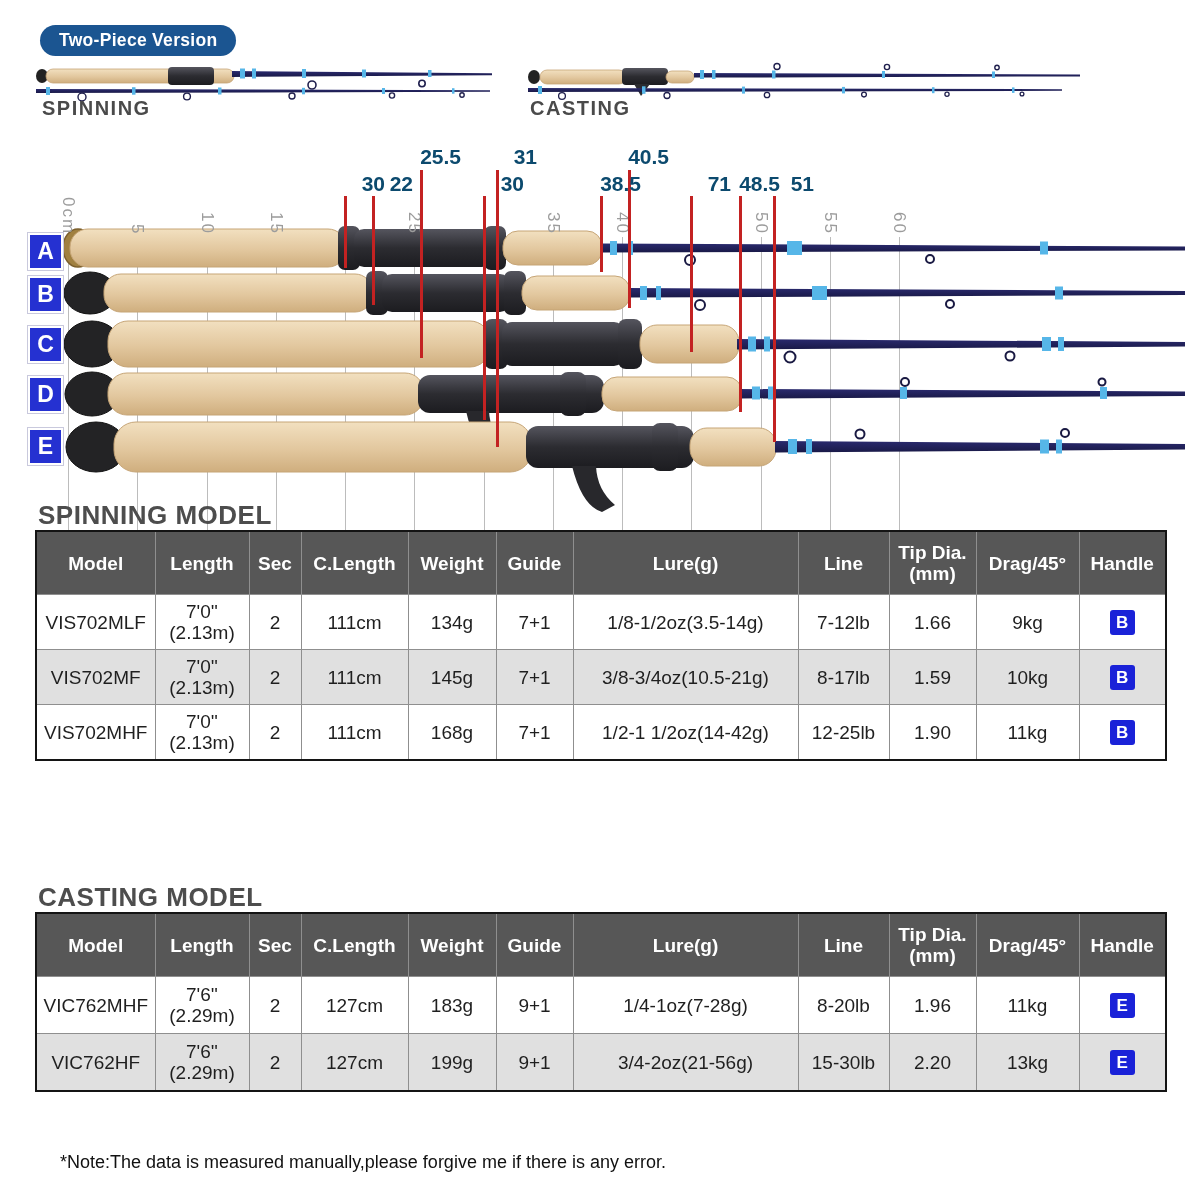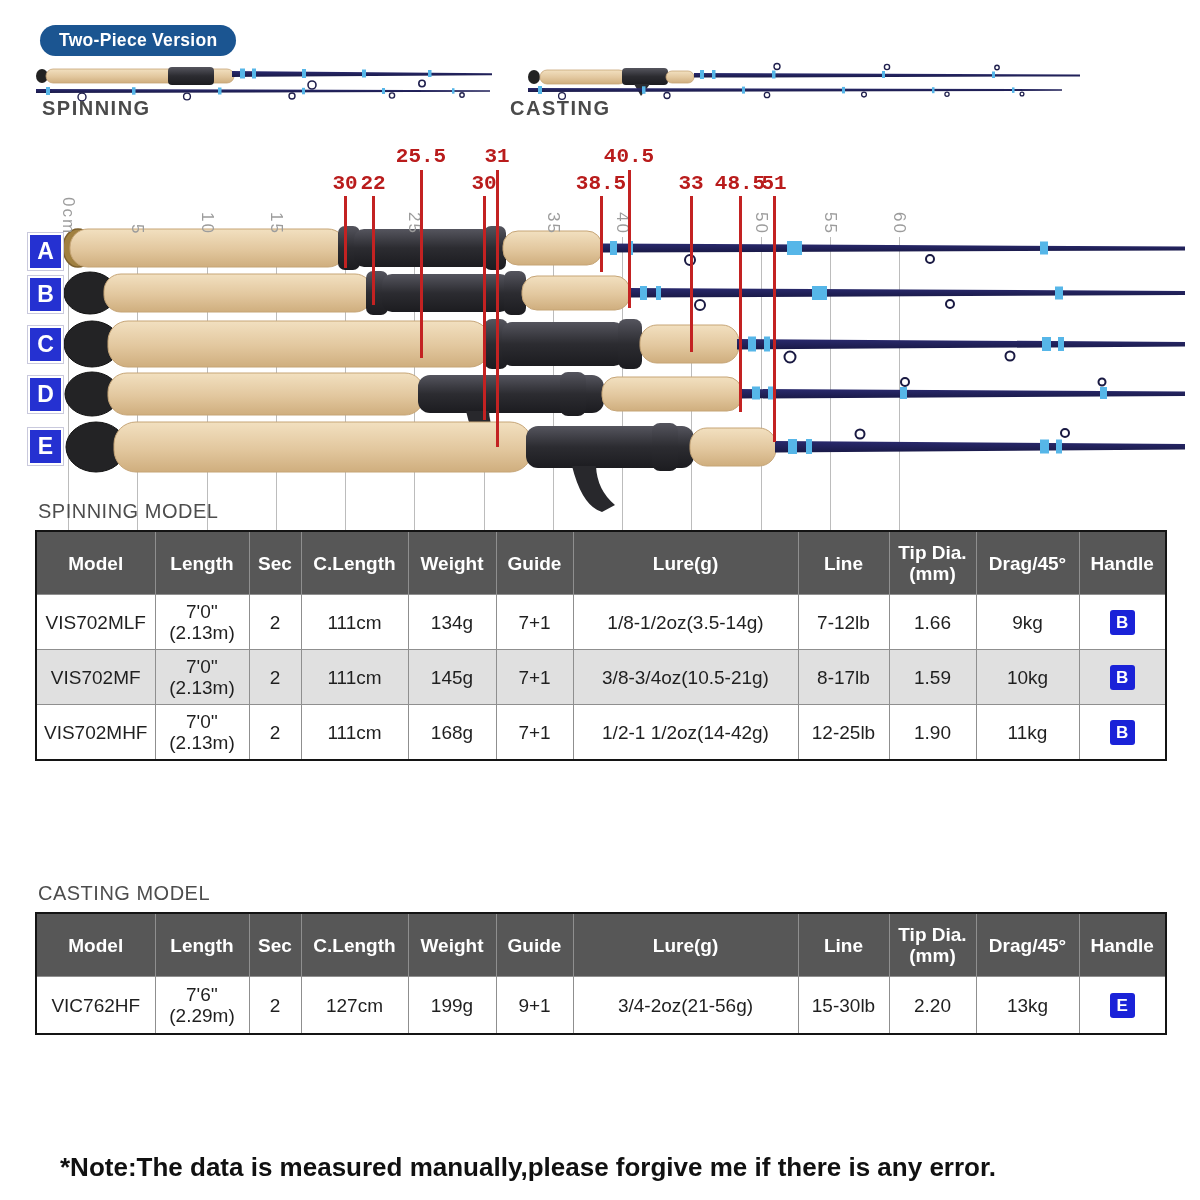--- a/index.html
+++ b/index.html
@@ -4,36 +4,36 @@
 <style>
   html,body{margin:0;padding:0;background:#fff;}
   #stage{position:relative;width:1200px;height:1200px;background:#fff;overflow:hidden;
          font-family:"Liberation Sans",sans-serif;}
   .badge{position:absolute;left:40px;top:25px;height:31px;line-height:31px;padding:0 19px;
          border-radius:16px;background:#1b5591;color:#fff;font-weight:bold;font-size:17.5px;letter-spacing:.3px;}
   .rod-type-label{position:absolute;font-size:20px;font-weight:bold;color:#4a4a4a;letter-spacing:1.5px;text-align:right;}
   .gray-label{position:absolute;bottom:965px;writing-mode:vertical-rl;font-size:17px;color:#9c9c9c;letter-spacing:2px;}
   .vline{position:absolute;width:1px;background:#bcbcbc;top:237px;height:303px;}
   .red-line{position:absolute;width:3px;background:#c32222;}
-  .red-label{position:absolute;width:80px;text-align:center;font-weight:bold;font-size:21px;color:#b91c1c;font-family:Liberation Mono, monospace;}
+  .red-label{position:absolute;width:80px;text-align:right;font-weight:bold;font-size:21px;color:#0c4a6e;}
   .rod-tag{position:absolute;left:28px;width:31px;height:33px;background:#2531d1;color:#fff;
            font-weight:bold;font-size:23px;text-align:center;line-height:33px;border:2px solid #fff;
            box-shadow:0 0 0 1px #c9c9dd;box-sizing:content-box;}
-  .section-title{position:absolute;font-size:20px;font-weight:normal;color:#4d4d4d;letter-spacing:.5px;}
+  .section-title{position:absolute;font-size:26px;font-weight:bold;color:#4d4d4d;letter-spacing:.5px;}
   .spec-table{position:absolute;left:35px;border-collapse:collapse;table-layout:fixed;width:1130px;
               background:#fff;border:2px solid #141414;}
   .spec-table th{background:#575757;color:#fff;font-size:19px;font-weight:bold;height:62px;
                  border:1px solid #8f8f8f;line-height:21px;padding:0 2px;}
   .spec-table td{font-size:19px;color:#1f1f1f;text-align:center;height:54px;border:1px solid #8f8f8f;
                  line-height:21px;padding:0 2px;}
   .spec-table tbody tr:nth-child(even){background:#e0e0e0;}
   #casting-table td{height:56px;}
   .handle-badge{display:inline-block;width:25px;height:25px;line-height:25px;background:#1a22d8;
                 color:#fff;font-weight:bold;font-size:17px;border-radius:3px;}
-  .note{position:absolute;left:60px;top:1152px;font-size:26px;color:#111;font-weight:bold;}
+  .note{position:absolute;left:60px;top:1152px;font-size:18px;color:#111;}
   svg{position:absolute;left:0;top:0;pointer-events:none;}
 </style>
 </head>
 <body>
 
 <div id="stage">
 
   <div class="badge">Two-Piece Version</div>
 
   <div class="vline" style="left:68px"></div>
@@ -230,21 +230,21 @@
           <rect x="1056" y="439.5" width="6" height="14"></rect>
         </g>
       <g fill="none" stroke="#191942" stroke-width="2">
           <circle cx="860" cy="434" r="4.5"></circle>
           <circle cx="1065" cy="433" r="4"></circle>
         </g>
     </g>
   </svg>
 
   <div class="rod-type-label" style="left:42px;top:97px">SPINNING</div>
-  <div class="rod-type-label" style="left:510px;top:97px">CASTING</div>
+  <div class="rod-type-label" style="left:530px;top:97px">CASTING</div>
 
   <div class="gray-label" style="left:58px">0cm</div>
   <div class="gray-label" style="left:127px">5</div>
   <div class="gray-label" style="left:197px">10</div>
   <div class="gray-label" style="left:266px">15</div>
   <div class="gray-label" style="left:404px">25</div>
   <div class="gray-label" style="left:543px">35</div>
   <div class="gray-label" style="left:612px">40</div>
   <div class="gray-label" style="left:751px">50</div>
   <div class="gray-label" style="left:820px">55</div>
@@ -261,21 +261,21 @@
   <div class="red-line" style="left:739px;top:196px;height:216px"></div>
   <div class="red-line" style="left:773px;top:196px;height:246px"></div>
 
   <div class="red-label" style="left:305px;top:172px">30</div>
   <div class="red-label" style="left:333px;top:172px">22</div>
   <div class="red-label" style="left:381px;top:145px">25.5</div>
   <div class="red-label" style="left:444px;top:172px">30</div>
   <div class="red-label" style="left:457px;top:145px">31</div>
   <div class="red-label" style="left:561px;top:172px">38.5</div>
   <div class="red-label" style="left:589px;top:145px">40.5</div>
-  <div class="red-label" style="left:651px;top:172px">33</div>
+  <div class="red-label" style="left:651px;top:172px">71</div>
   <div class="red-label" style="left:700px;top:172px">48.5</div>
   <div class="red-label" style="left:734px;top:172px">51</div>
 
   <div class="rod-tag" style="top:233px">A</div>
   <div class="rod-tag" style="top:276px">B</div>
   <div class="rod-tag" style="top:326px">C</div>
   <div class="rod-tag" style="top:376px">D</div>
   <div class="rod-tag" style="top:428px">E</div>
 
   <div class="section-title" style="left:38px;top:500px">SPINNING MODEL</div>
@@ -385,20 +385,36 @@
         <th>Guide</th>
         <th>Lure(g)</th>
         <th>Line</th>
         <th>Tip Dia. (mm)</th>
         <th>Drag/45°</th>
         <th>Handle</th>
       </tr>
     </thead>
     <tbody>
       <tr>
+        <td>VIC762MHF</td>
+        <td>
+            <div>7'6''</div>
+            <div>(2.29m)</div>
+          </td>
+        <td>2</td>
+        <td>127cm</td>
+        <td>183g</td>
+        <td>9+1</td>
+        <td>1/4-1oz(7-28g)</td>
+        <td>8-20lb</td>
+        <td>1.96</td>
+        <td>11kg</td>
+        <td><span class="handle-badge">E</span></td>
+      </tr>
+      <tr>
         <td>VIC762HF</td>
         <td>
             <div>7'6''</div>
             <div>(2.29m)</div>
           </td>
         <td>2</td>
         <td>127cm</td>
         <td>199g</td>
         <td>9+1</td>
         <td>3/4-2oz(21-56g)</td>

